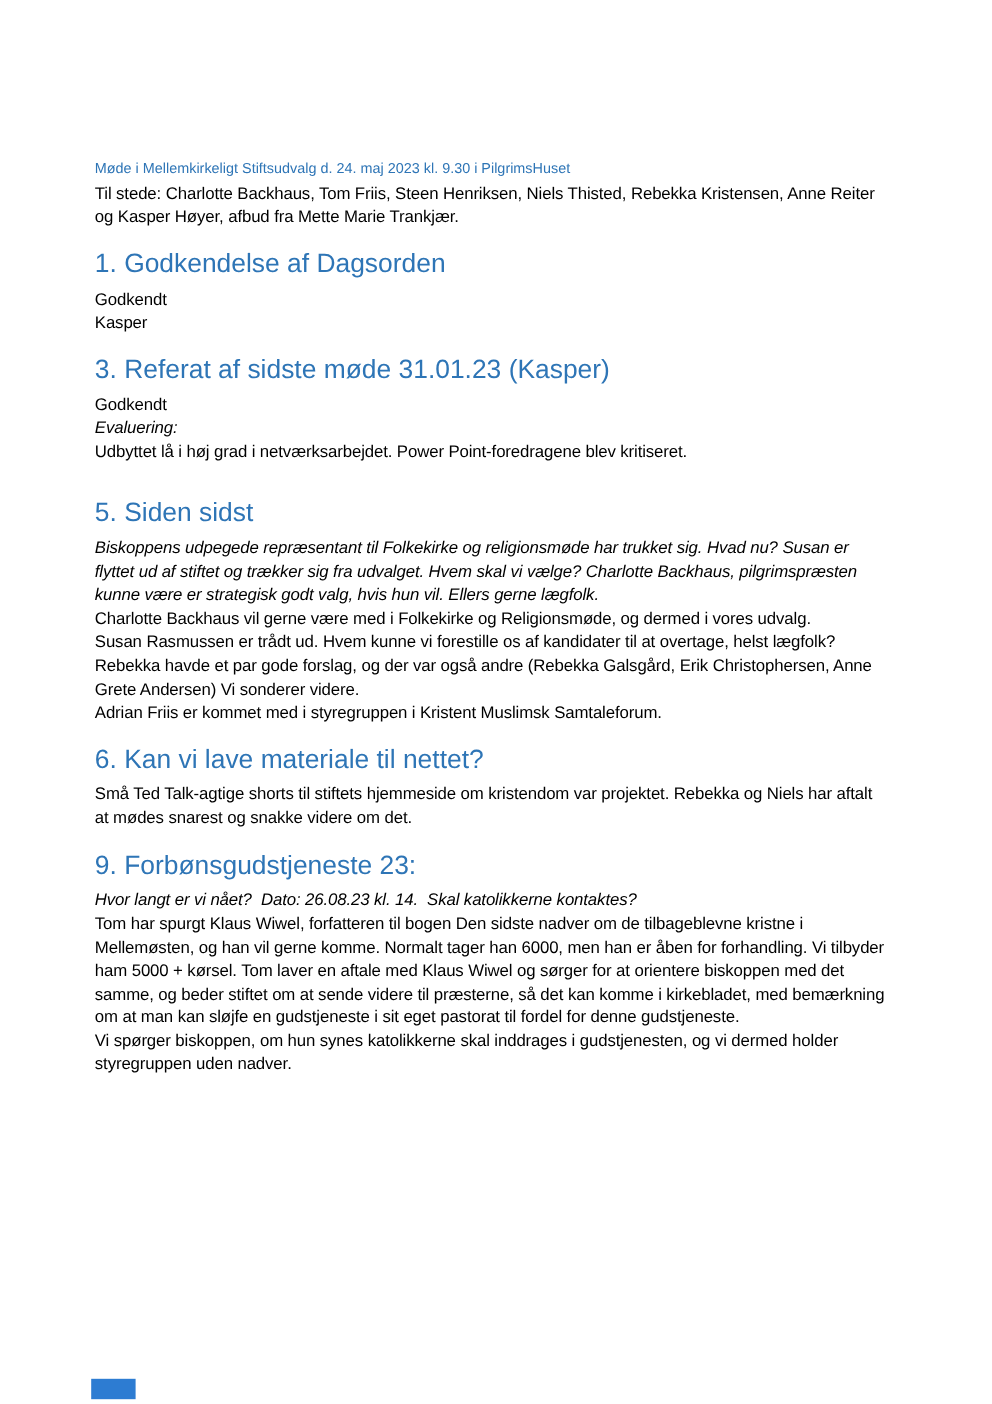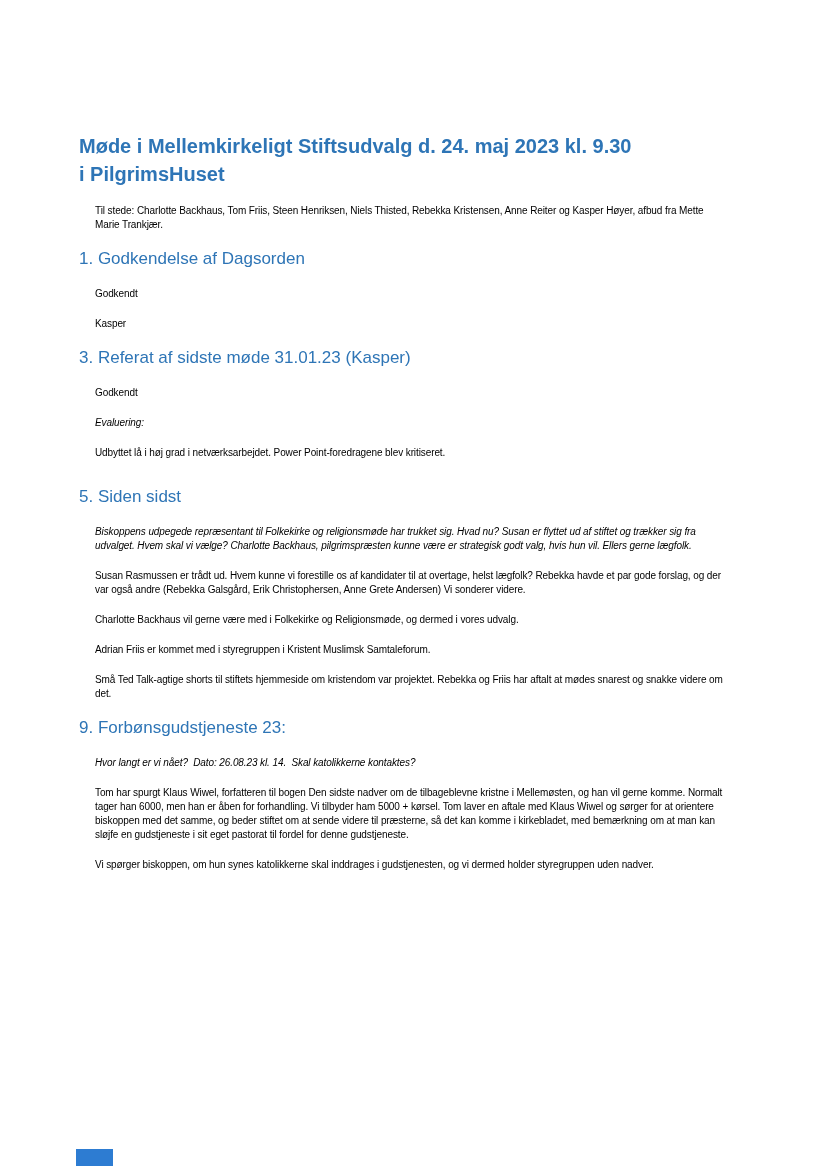--- a/index.html
+++ b/index.html
@@ -13,36 +13,36 @@
     font-family: "Liberation Sans", "DejaVu Sans", sans-serif;
     color: #000000;
   }
   .page {
     position: relative;
     width: 827px; height: 1170px;
     padding: 132px 86px 0 79px;
     background: #ffffff;
   }
   .doc-title {
-    font-size: 20px;
-    font-weight: 700;
+    font-size: 12px;
+    font-weight: 400;
     line-height: 1.4;
     color: var(--heading-blue, #2E75B6);
     margin: 0 0 3px 0;
   }
   .body-text {
-    font-size: 10px;
+    font-size: 14px;
     line-height: 1.4;
     letter-spacing: -0.1px;
-    margin: 16px;
+    margin: 0;
     white-space: pre-wrap;
   }
   .italic { font-style: italic; }
   .section-heading {
-    font-size: 17px;
+    font-size: 22px;
     font-weight: 400;
     line-height: 1.35;
     color: var(--heading-blue, #2E75B6);
     margin: 14px 0 5px 0;
   }
   .doc-section { margin: 0; }
   
   #sections .doc-section:nth-child(2) .section-heading { margin-top: 34px; }
   #sections .doc-section:nth-child(5) .section-heading { margin-top: 26px; }
   .bottom-marker {
@@ -75,27 +75,28 @@
       </section>
 
   <section class="doc-section">
   <p class="body-text italic">Evaluering:</p>
         <p class="body-text">Udbyttet lå i høj grad i netværksarbejdet. Power Point-foredragene blev kritiseret.</p>
       </section>
 
   <section class="doc-section">
     <h2 class="section-heading">5. Siden sidst</h2>
   <p class="body-text italic">Biskoppens udpegede repræsentant til Folkekirke og religionsmøde har trukket sig. Hvad nu? Susan er flyttet ud af stiftet og trækker sig fra udvalget. Hvem skal vi vælge? Charlotte Backhaus, pilgrimspræsten kunne være er strategisk godt valg, hvis hun vil. Ellers gerne lægfolk.</p>
+        <p class="body-text">Charlotte Backhaus vil gerne være med i Folkekirke og Religionsmøde, og dermed i vores udvalg.</p>
         <p class="body-text">Susan Rasmussen er trådt ud. Hvem kunne vi forestille os af kandidater til at overtage, helst lægfolk? Rebekka havde et par gode forslag, og der var også andre (Rebekka Galsgård, Erik Christophersen, Anne Grete Andersen) Vi sonderer videre.</p>
-        <p class="body-text">Charlotte Backhaus vil gerne være med i Folkekirke og Religionsmøde, og dermed i vores udvalg.</p>
         <p class="body-text">Adrian Friis er kommet med i styregruppen i Kristent Muslimsk Samtaleforum.</p>
       </section>
 
   <section class="doc-section">
-        <p class="body-text">Små Ted Talk-agtige shorts til stiftets hjemmeside om kristendom var projektet. Rebekka og Friis har aftalt at mødes snarest og snakke videre om det.</p>
+    <h2 class="section-heading">6. Kan vi lave materiale til nettet?</h2>
+        <p class="body-text">Små Ted Talk-agtige shorts til stiftets hjemmeside om kristendom var projektet. Rebekka og Niels har aftalt at mødes snarest og snakke videre om det.</p>
       </section>
 
   <section class="doc-section">
     <h2 class="section-heading">9. Forbønsgudstjeneste 23:</h2>
   <p class="body-text italic">Hvor langt er vi nået?  Dato: 26.08.23 kl. 14.  Skal katolikkerne kontaktes?</p>
         <p class="body-text">Tom har spurgt Klaus Wiwel, forfatteren til bogen Den sidste nadver om de tilbageblevne kristne i Mellemøsten, og han vil gerne komme. Normalt tager han 6000, men han er åben for forhandling. Vi tilbyder ham 5000 + kørsel. Tom laver en aftale med Klaus Wiwel og sørger for at orientere biskoppen med det samme, og beder stiftet om at sende videre til præsterne, så det kan komme i kirkebladet, med bemærkning om at man kan sløjfe en gudstjeneste i sit eget pastorat til fordel for denne gudstjeneste.</p>
         <p class="body-text">Vi spørger biskoppen, om hun synes katolikkerne skal inddrages i gudstjenesten, og vi dermed holder styregruppen uden nadver.</p>
       </section>
 </div>
 

